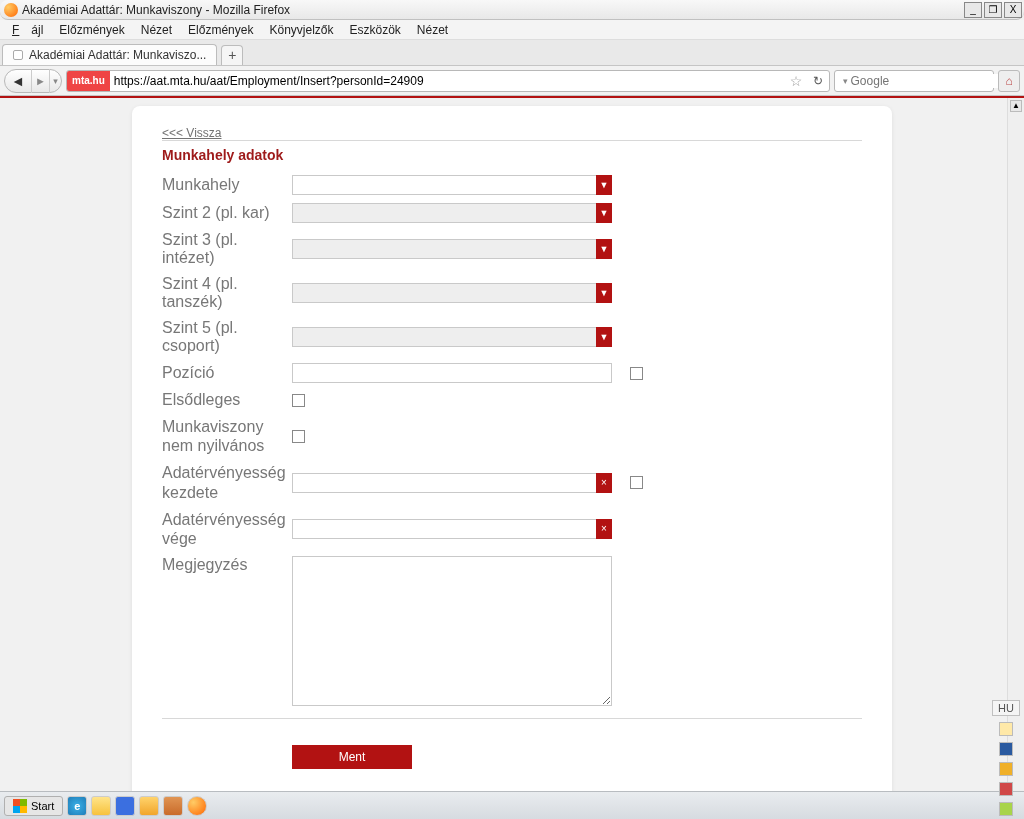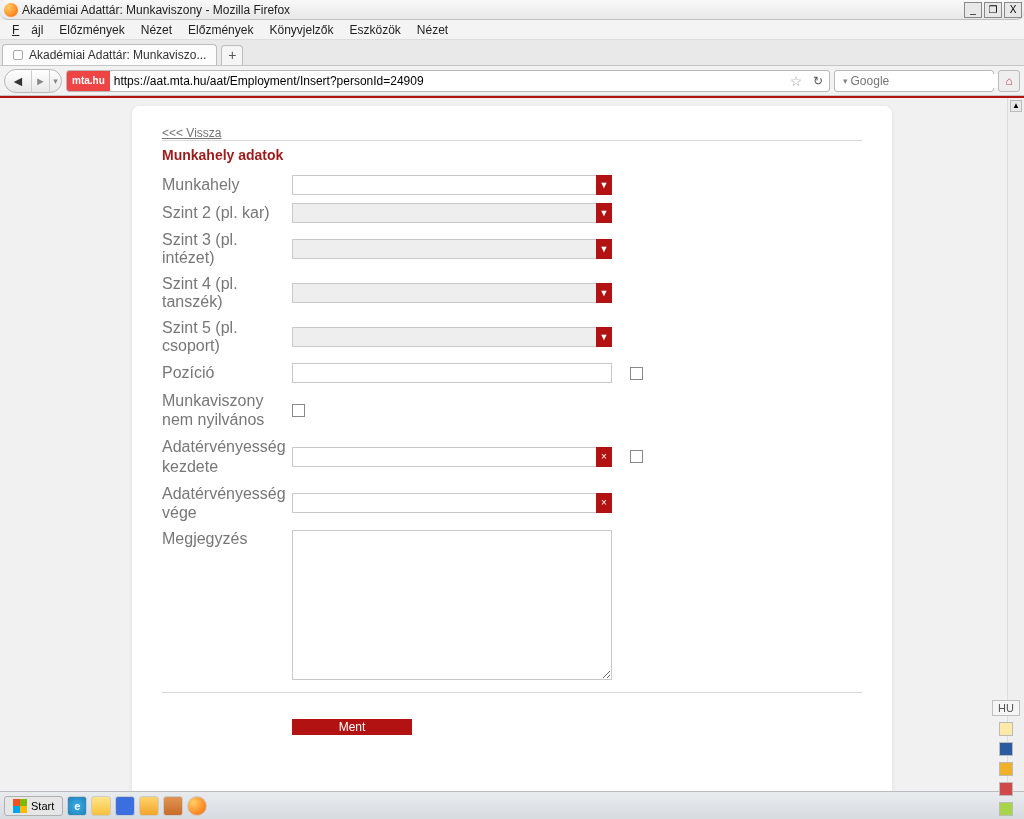--- a/index.html
+++ b/index.html
@@ -106,21 +106,21 @@
   .combo-btn{position:absolute;right:0;top:0;width:16px;height:20px;background:#b21212;color:#fff;font-size:9px;display:flex;align-items:center;justify-content:center;}
   .plain-input{width:320px;height:20px;border:1px solid #c9c9c9;padding:0 4px;font-size:12px;}
   .date-wrap{position:relative;width:320px;}
   .date-wrap input{width:100%;height:20px;border:1px solid #c9c9c9;padding:0 18px 0 4px;font-size:12px;}
   .date-btn{position:absolute;right:0;top:0;width:16px;height:20px;background:#b21212;color:#fff;font-size:10px;display:flex;align-items:center;justify-content:center;}
   .side-check{margin-left:18px;}
   .chk{width:13px;height:13px;border:1px solid #888;display:inline-block;background:#fff;}
   textarea.note{width:320px;height:150px;border:1px solid #c9c9c9;resize:both;font-family:inherit;font-size:12px;}
   .save-row{margin-top:26px;display:flex;}
   .save-spacer{width:130px;}
-  .btn-save{background:#b21212;color:#fff;border:none;width:120px;height:16px;font-size:12px;cursor:pointer;}
+  .btn-save{background:#b21212;color:#fff;border:none;width:120px;height:24px;font-size:12px;cursor:pointer;}
   
   .taskbar{
     position:absolute;left:0;right:0;bottom:0;height:28px;
     background:linear-gradient(#e9ecef,#d6dbe0);border-top:1px solid #b8bcc0;
     display:flex;align-items:center;justify-content:space-between;padding:0 4px;font-size:11px;
   }
   .tb-left{display:flex;align-items:center;gap:4px;}
   .start-btn{display:flex;align-items:center;gap:4px;padding:2px 8px;border:1px solid #b0b0b0;border-radius:3px;background:#e6e6e6;}
   .start-flag{width:14px;height:14px;display:grid;grid-template:1fr 1fr/1fr 1fr;}
   .start-flag span:nth-child(1){background:#f25022;} .start-flag span:nth-child(2){background:#7fba00;}
@@ -234,20 +234,24 @@
         <input disabled="" style="">
         <div class="combo-btn">▼</div>
       </div>
     </div>
     <div class="form-row">
       <label>Pozíció</label>
       <input class="plain-input" style="">
       <span class="side-check chk"></span>
     </div>
     <div class="form-row">
+      <label>Elsődleges</label>
+      <span class="chk"></span>
+    </div>
+    <div class="form-row">
       <label style="line-height:1.2;">Munkaviszony nem nyilvános</label>
       <span class="chk"></span>
     </div>
     <div class="form-row">
       <label style="line-height:1.2;">Adatérvényesség kezdete</label>
       <div class="date-wrap">
         <input style="">
         <div class="date-btn">×</div>
       </div>
       <span class="side-check chk"></span>

